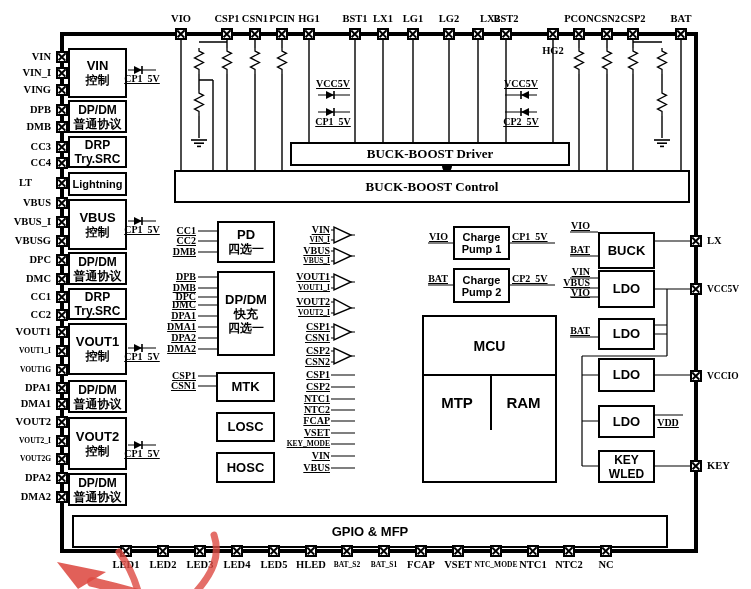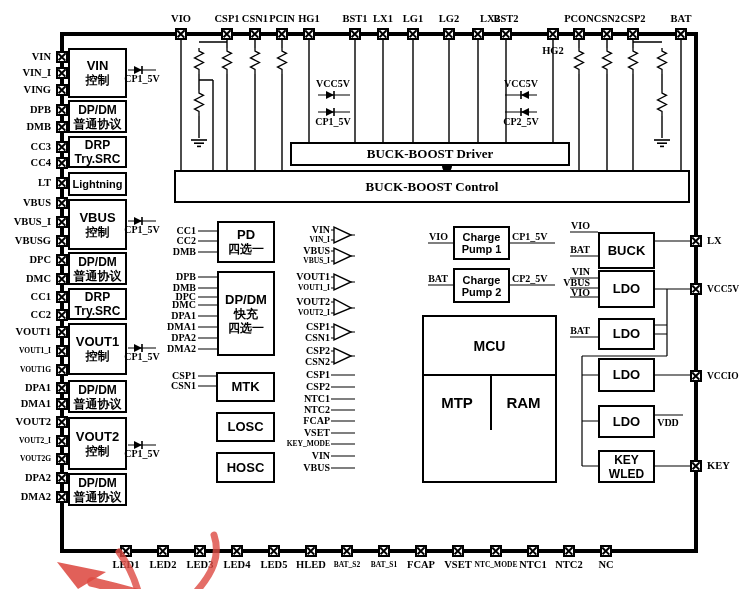--- a/index.html
+++ b/index.html
@@ -9,21 +9,21 @@
   .w{stroke:#000;stroke-width:1.4;fill:none;}
   .w2{stroke:#000;stroke-width:1.2;fill:none;}
   
   .pin{position:absolute;width:12px;height:12px;border:2px solid #000;background:#fff;
        box-sizing:border-box;z-index:5;}
   .pin::before,.pin::after{content:"";position:absolute;left:-0.8px;top:3.3px;width:9.5px;height:1.5px;
        background:#000;transform:rotate(45deg);}
   .pin::after{transform:rotate(-45deg);}
   .pin-label,.sig{position:absolute;font-family:"Liberation Serif",serif;font-weight:bold;
        font-size:10.5px;line-height:12px;white-space:nowrap;z-index:6;}
-  .sig{font-size:10px;}
+  .sig{font-size:10px;text-decoration:underline;}
   .small{font-size:7.5px;}
   .alignR{text-align:right;}
   .alignC{text-align:center;}
   
   .blk{position:absolute;border:2px solid #000;background:#fff;box-sizing:border-box;
        display:flex;flex-direction:column;align-items:center;justify-content:center;
        font-weight:bold;font-size:12px;line-height:14px;text-align:center;z-index:4;}
   .blk .t13{font-size:13px;}
   .blk .t11{font-size:11px;line-height:12px;}
   .serifb{font-family:"Liberation Serif",serif;font-size:13px;}
@@ -229,20 +229,23 @@
     <span class="t13">LDO</span>
   </div>
   <div class="blk" style="left:598px;top:405px;width:57px;height:33px">
     <span class="t13">LDO</span>
   </div>
   <div class="blk" style="left:598px;top:450px;width:57px;height:33px">
     <span>KEY</span>
     <span>WLED</span>
   </div>
 
+  <div class="blk" style="left:72px;top:515px;width:596px;height:33px;font-size:13px">
+    <span>GPIO &amp; MFP</span>
+  </div>
 
   <svg class="layer" width="751" height="589" viewBox="0 0 751 589" style="z-index:9">
     <polygon points="57,562 106,572 78,589" fill="#dd4a42" opacity="0.88"></polygon>
     <path d="M92 582 Q 135 592 170 604" stroke="#dd4a42" stroke-width="10" fill="none" stroke-linecap="round" opacity="0.85"></path>
     <path d="M119 552 Q 132 570 138 591" stroke="#dd4a42" stroke-width="7" fill="none" stroke-linecap="round" opacity="0.8"></path>
     <path d="M214 535 C 221 556 212 574 196 592" stroke="#dd4a42" stroke-width="7" fill="none" stroke-linecap="round" opacity="0.8"></path>
   </svg>
 
 <div class="pin" style="left: 175px; top: 28px;"></div>
     <div class="pin-label alignC" style="left: 149px; top: 13px; width: 64px;">VIO</div>
@@ -312,21 +315,21 @@
     <div class="pin-label alignR" style="left: 0px; top: 84px; width: 51px;">VING</div>
     <div class="pin" style="left: 56px; top: 104px;"></div>
     <div class="pin-label alignR" style="left: 0px; top: 104px; width: 51px;">DPB</div>
     <div class="pin" style="left: 56px; top: 121px;"></div>
     <div class="pin-label alignR" style="left: 0px; top: 121px; width: 51px;">DMB</div>
     <div class="pin" style="left: 56px; top: 141px;"></div>
     <div class="pin-label alignR" style="left: 0px; top: 141px; width: 51px;">CC3</div>
     <div class="pin" style="left: 56px; top: 157px;"></div>
     <div class="pin-label alignR" style="left: 0px; top: 157px; width: 51px;">CC4</div>
     <div class="pin" style="left: 56px; top: 177px;"></div>
-    <div class="pin-label alignR" style="left: 0px; top: 177px; width: 51px;">LT</div>
+    <div class="pin-label alignR" style="left: 0px; top: 177px; width: 51px; text-align: center;">LT</div>
     <div class="pin" style="left: 56px; top: 197px;"></div>
     <div class="pin-label alignR" style="left: 0px; top: 197px; width: 51px;">VBUS</div>
     <div class="pin" style="left: 56px; top: 216px;"></div>
     <div class="pin-label alignR" style="left: 0px; top: 216px; width: 51px;">VBUS_I</div>
     <div class="pin" style="left: 56px; top: 235px;"></div>
     <div class="pin-label alignR" style="left: 0px; top: 235px; width: 51px;">VBUSG</div>
     <div class="pin" style="left: 56px; top: 254px;"></div>
     <div class="pin-label alignR" style="left: 0px; top: 254px; width: 51px;">DPC</div>
     <div class="pin" style="left: 56px; top: 273px;"></div>
     <div class="pin-label alignR" style="left: 0px; top: 273px; width: 51px;">DMC</div>

